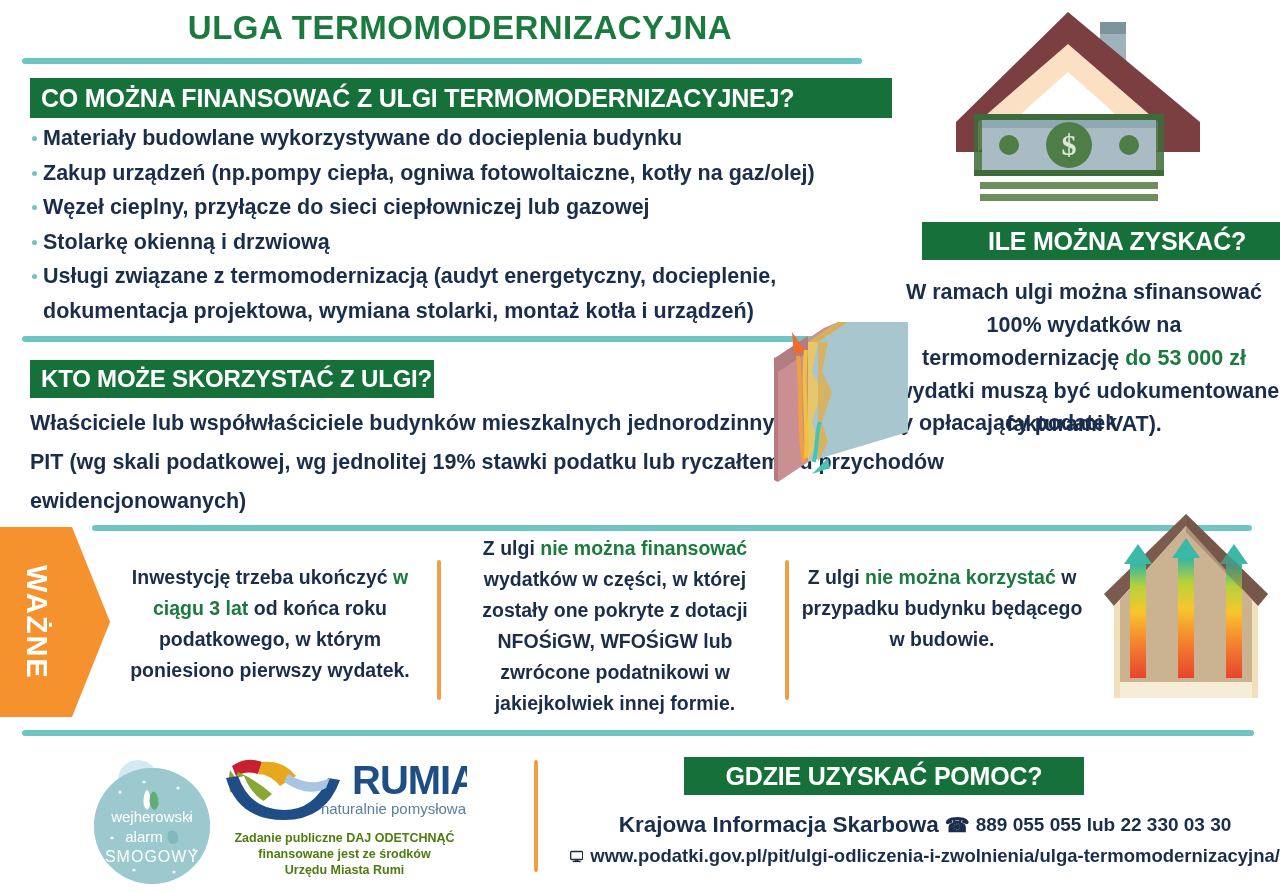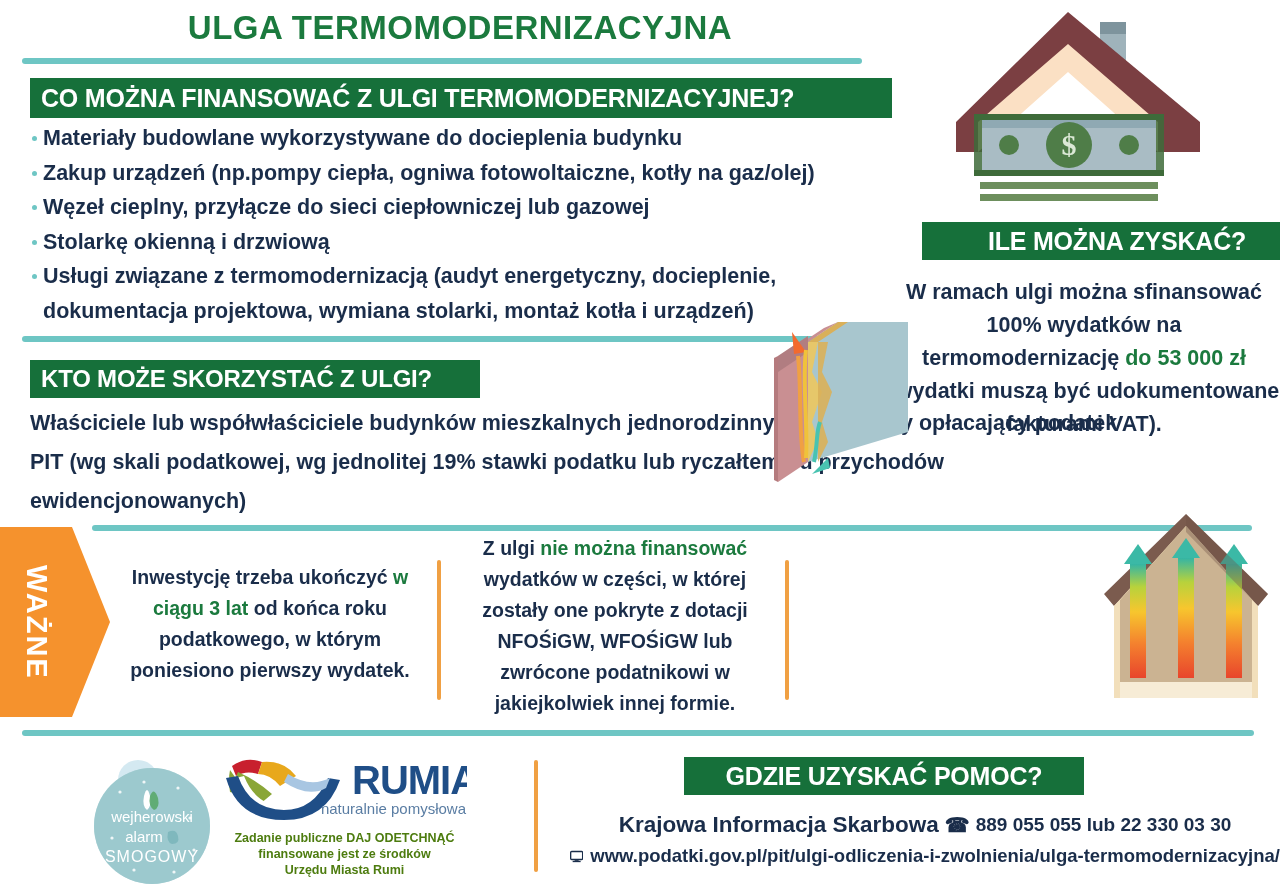--- a/index.html
+++ b/index.html
@@ -60,21 +60,21 @@
   #finance-list li::before {
     content: "";
     position: absolute; left: 2px; top: 15px;
     width: 5px; height: 5px; border-radius: 50%;
     background: #6ec6c4;
   }
 
   
   #rule-2 { left: 22px; top: 336px; width: 800px; }
   #head-who {
-    left: 30px; top: 360px; width: 450px; height: 38px;
+    left: 30px; top: 360px; width: 404px; height: 38px;
     padding-left: 11px; font-size: 24px;
   }
   #who-text {
     position: absolute; left: 30px; top: 404px; width: 1112px;
     font-size: 21.5px; line-height: 39px; font-weight: bold;
   }
 
   
   #head-gain {
     left: 922px; top: 222px; width: 390px; height: 38px;
@@ -222,20 +222,21 @@
   <div id="wazne-label">
     <span>WAŻNE</span>
   </div>
   <div class="v-divider" id="v-div-1"></div>
   <div class="v-divider" id="v-div-2"></div>
 
   <div class="note body-text" id="note-1"><span>Inwestycję trzeba ukończyć </span><span class="g">w ciągu 3 lat</span><span> od końca roku podatkowego, w którym poniesiono pierwszy wydatek.</span></div>
 
   <div class="note body-text" id="note-2"><span>Z ulgi </span><span class="g">nie można finansować</span><span> wydatków w części, w której zostały one pokryte z dotacji NFOŚiGW, WFOŚiGW lub zwrócone podatnikowi w jakiejkolwiek innej formie.</span></div>
 
+  <div class="note body-text" id="note-3"><span>Z ulgi </span><span class="g">nie można korzystać</span><span> w przypadku budynku będącego w budowie.</span></div>
 
   <svg id="energy-house" viewBox="0 0 180 258">
     <defs>
       <linearGradient id="eg" x1="0" y1="1" x2="0" y2="0">
         <stop offset="0%" stop-color="#e8452c"></stop>
         <stop offset="30%" stop-color="#f4812e"></stop>
         <stop offset="58%" stop-color="#f7c62e"></stop>
         <stop offset="80%" stop-color="#b7d23c"></stop>
         <stop offset="100%" stop-color="#35b5a4"></stop>
       </linearGradient>

